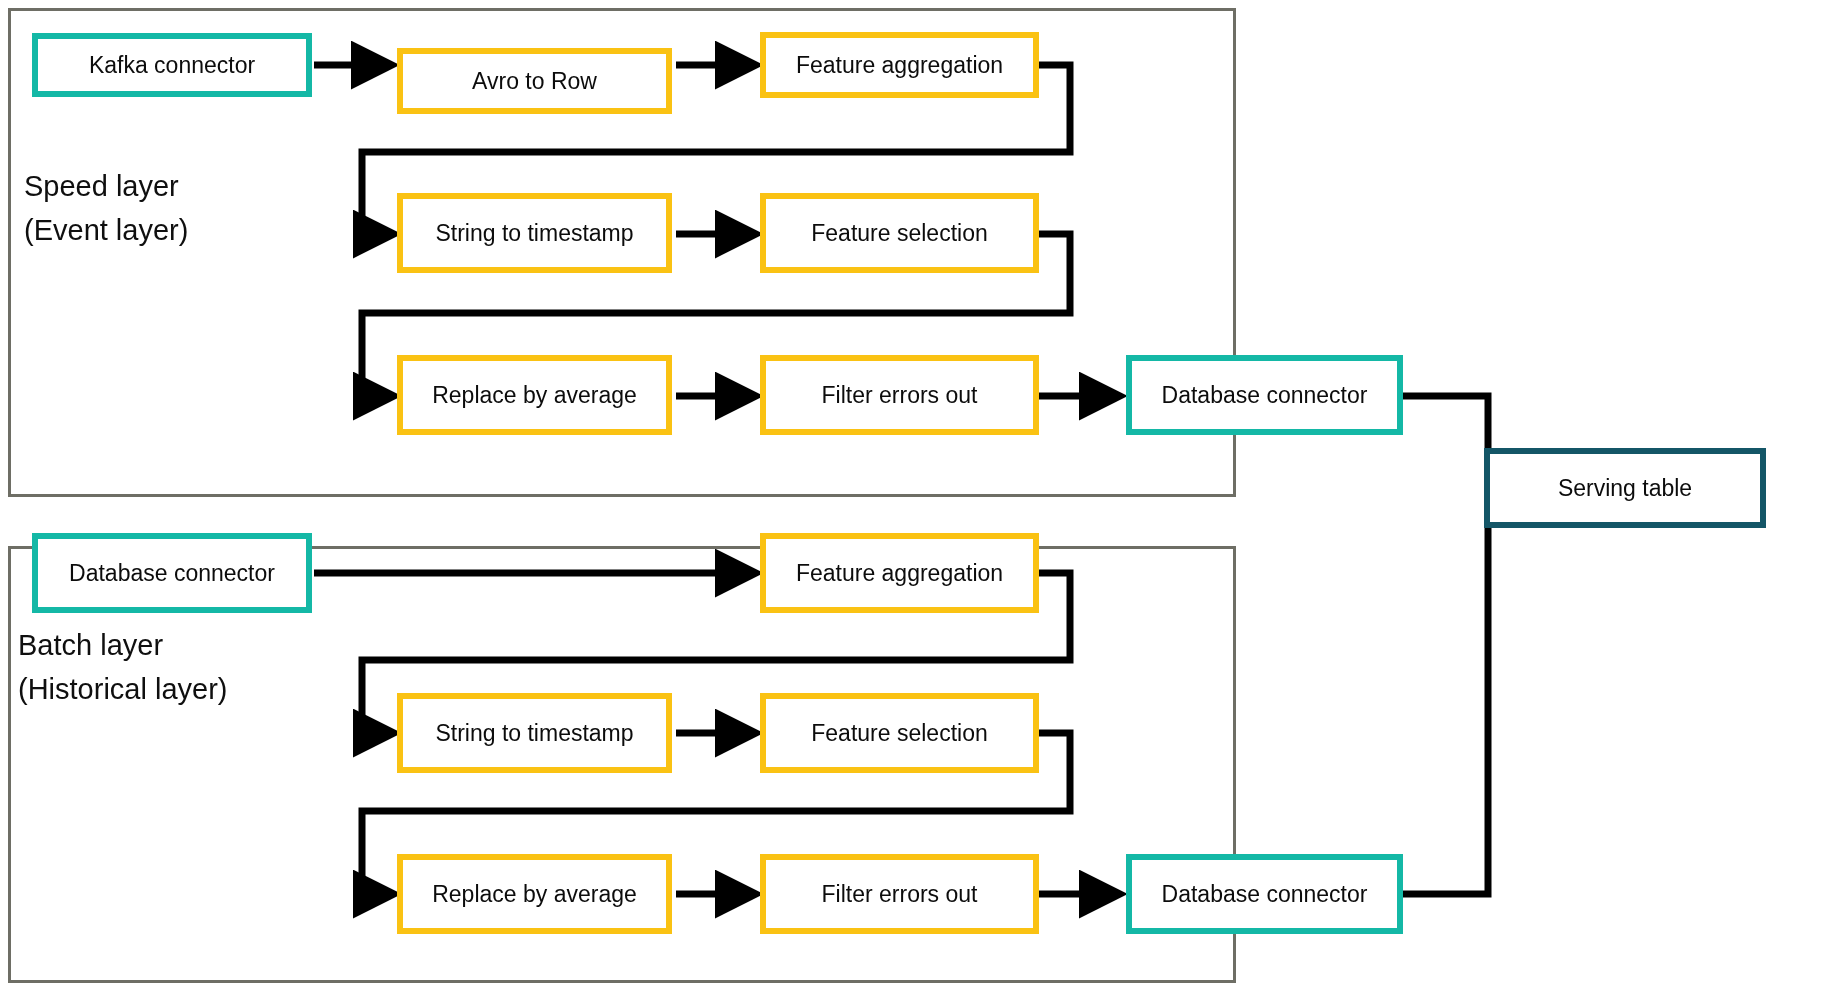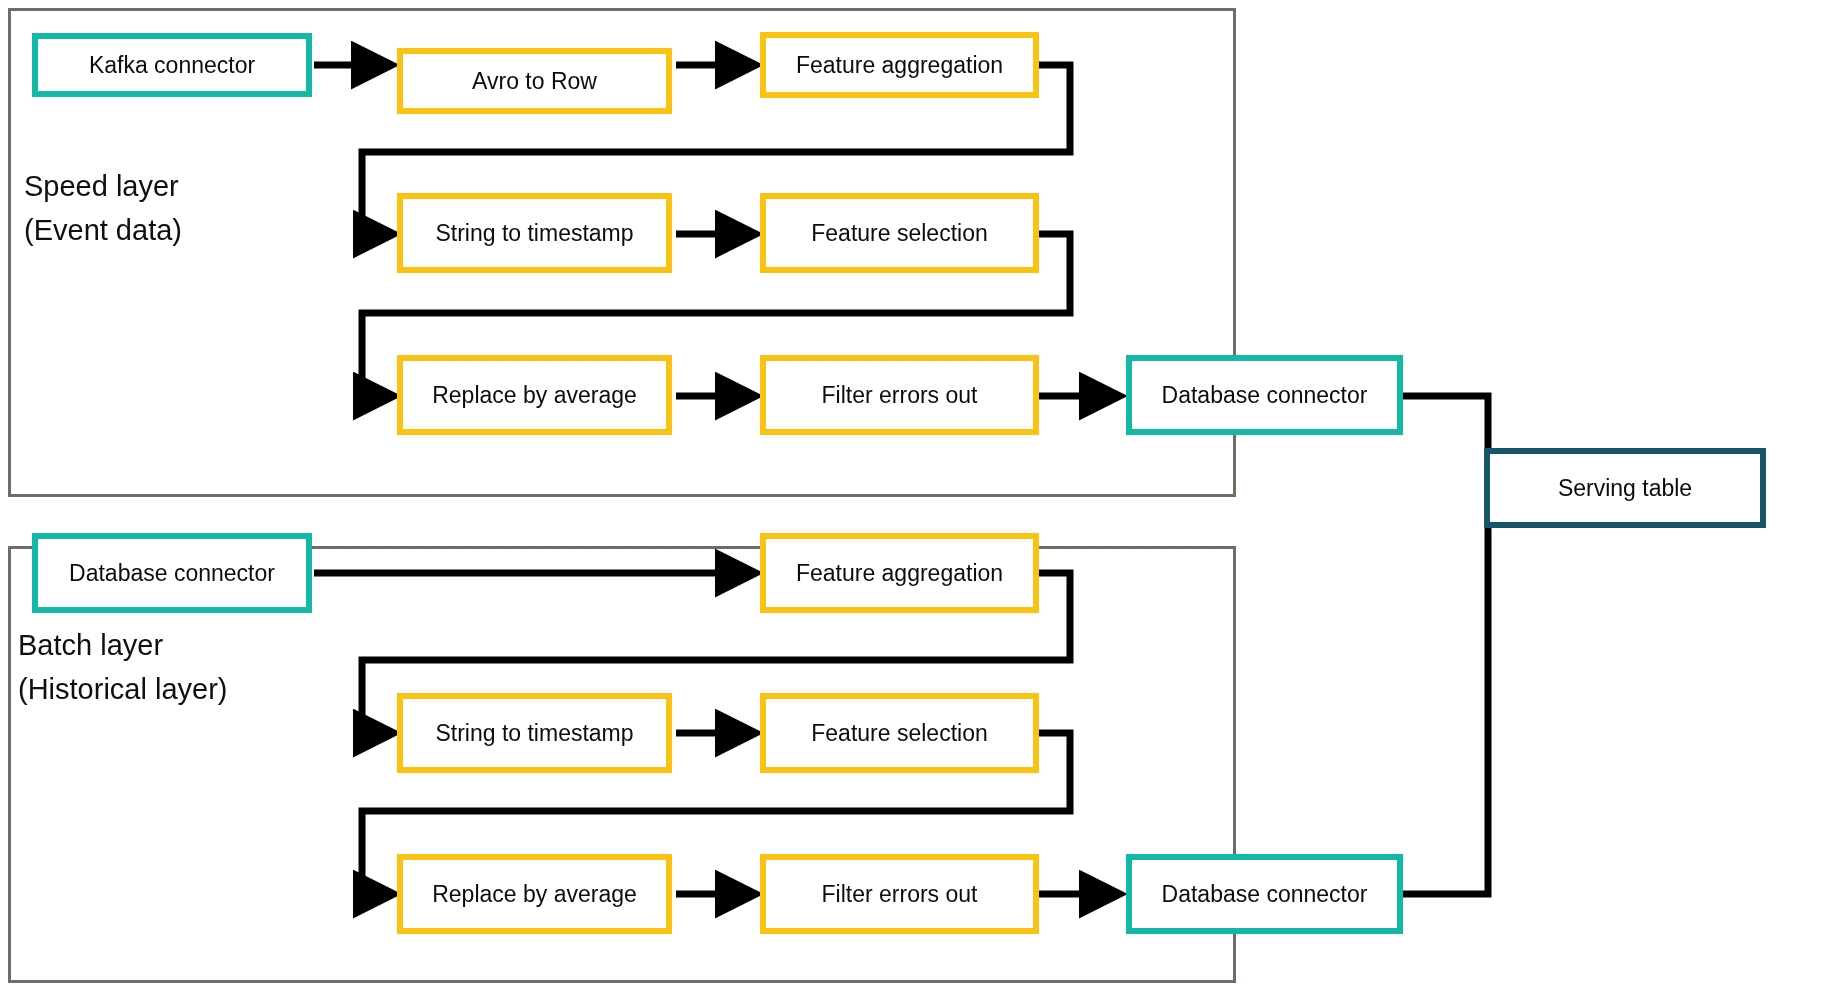--- a/index.html
+++ b/index.html
@@ -57,21 +57,21 @@
   }
 </style>
 </head>
 <body>
 
 <div id="canvas">
 
   <div class="panel" style="left:8px; top:8px; width:1228px; height:489px;"></div>
   <div class="panel" style="left:8px; top:546px; width:1228px; height:437px;"></div>
 
-  <div class="layer-label" style="left:18px; top:164px;margin-left:6px;"><span>Speed layer</span><br><span>(Event data)</span></div>
+  <div class="layer-label" style="left:18px; top:164px;margin-left:6px;"><span>Speed layer</span><br><span>(Event layer)</span></div>
 
   <div class="layer-label" style="left:18px; top:623px;"><span>Batch layer</span><br><span>(Historical layer)</span></div>
 
   <svg class="wires" viewBox="0 0 1833 991">
     <defs>
       <marker id="ah" markerWidth="7" markerHeight="7" refX="5.6" refY="3.5" orient="auto" markerUnits="strokeWidth">
         <path d="M0,0 L7,3.5 L0,7 z" fill="#000000"></path>
       </marker>
     </defs>
     <g fill="none" stroke="#000000" stroke-width="7" stroke-linecap="butt" stroke-linejoin="miter">

